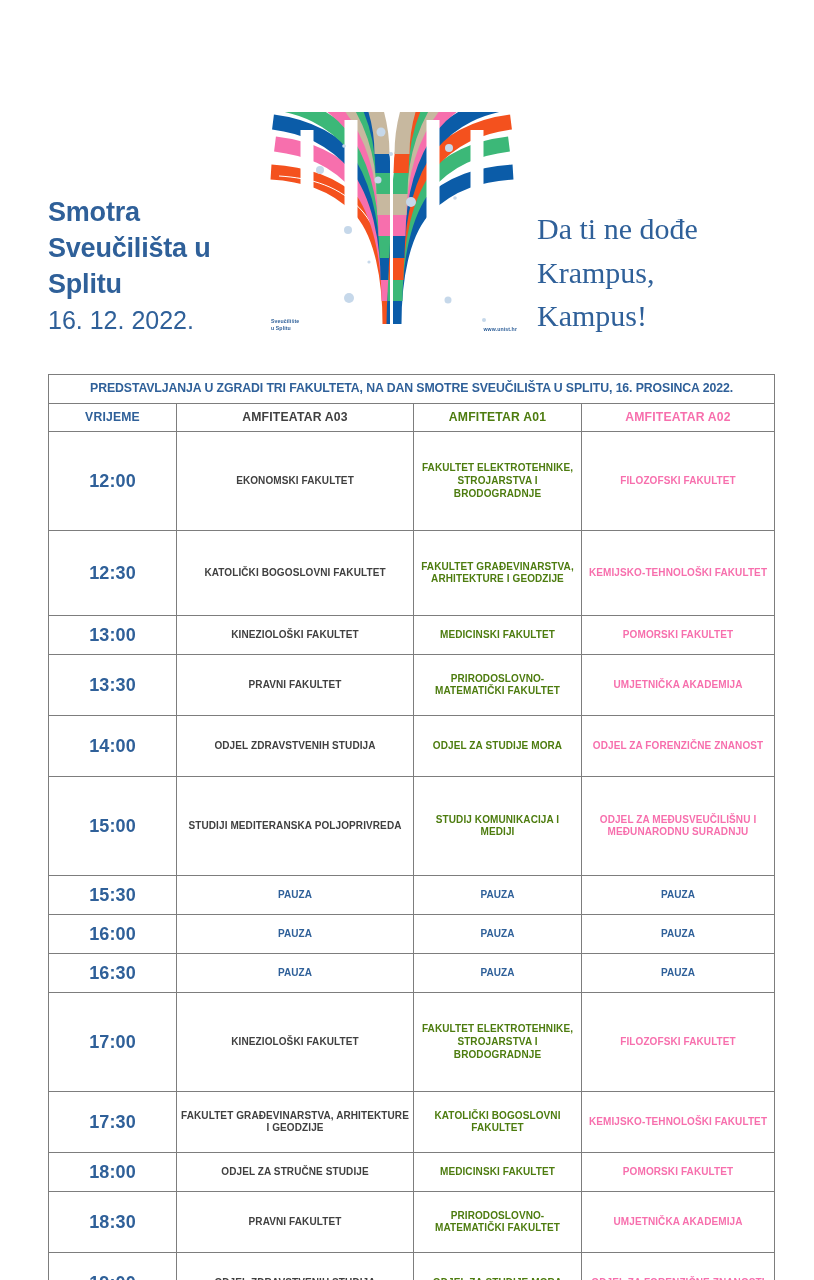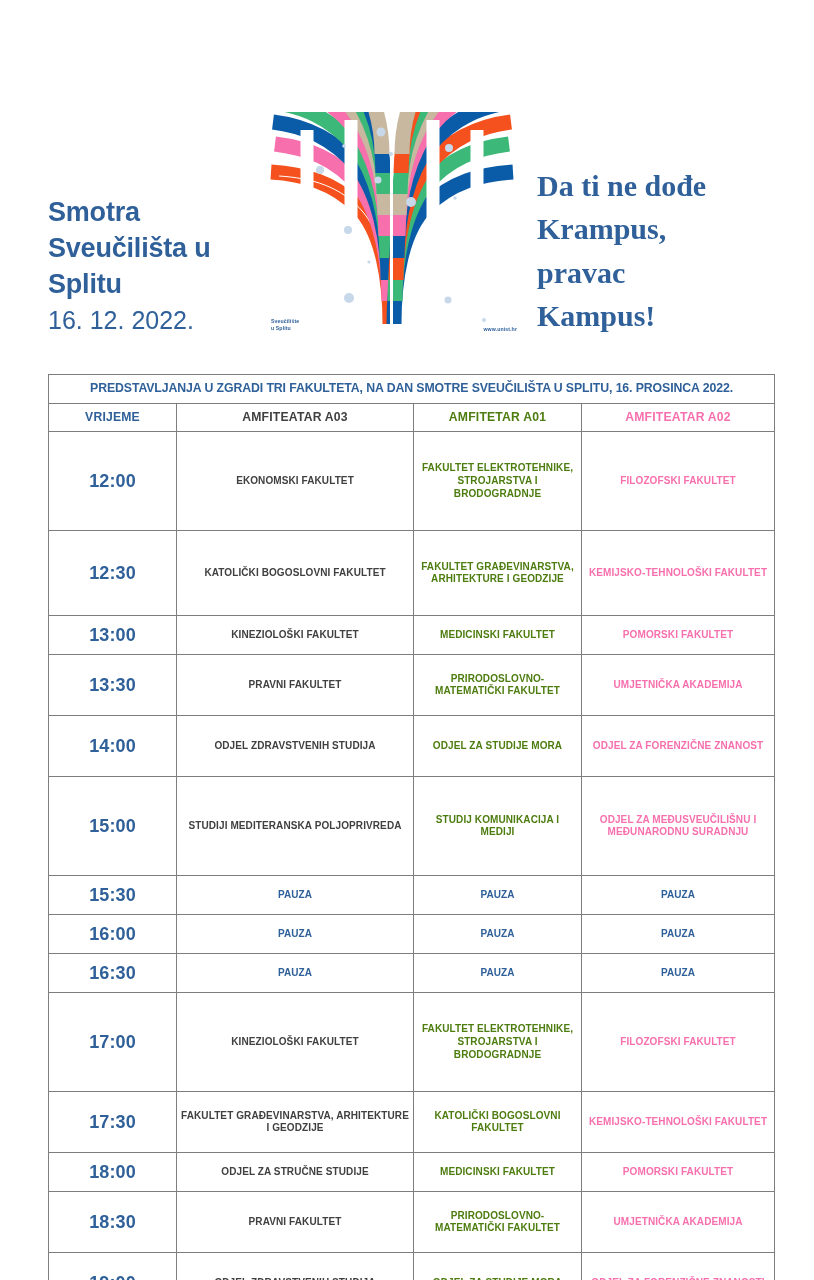--- a/index.html
+++ b/index.html
@@ -81,21 +81,20 @@
     color: #2f6099;
     font-weight: bold;
     letter-spacing: 0.1px;
   }
 
   
   .header-right {
     flex: 1 1 auto;
     padding-top: 22px;
     padding-left: 16px;
-    font-weight: bold;
   }
   .slogan-line {
     font-family: "Liberation Serif", serif;
     font-size: 30px;
     line-height: 1.44;
     color: #2f6099;
     white-space: nowrap;
   }
 
   
@@ -240,21 +239,20 @@
       <div class="logo-caption">
         <div>Sveučilište</div>
         <div>u Splitu</div>
       </div>
       <div class="logo-url">www.unist.hr</div>
     </div>
 
     <div class="header-right">
       <div class="slogan-line">Da ti ne dođe</div>
       <div class="slogan-line">Krampus,</div>
-      <div class="slogan-line">pravac</div>
       <div class="slogan-line">Kampus!</div>
     </div>
   </div>
 
   <div class="table-wrap">
     <table class="schedule">
       <colgroup>
         <col class="col-time">
           <col class="col-a03">
           <col class="col-a01">

